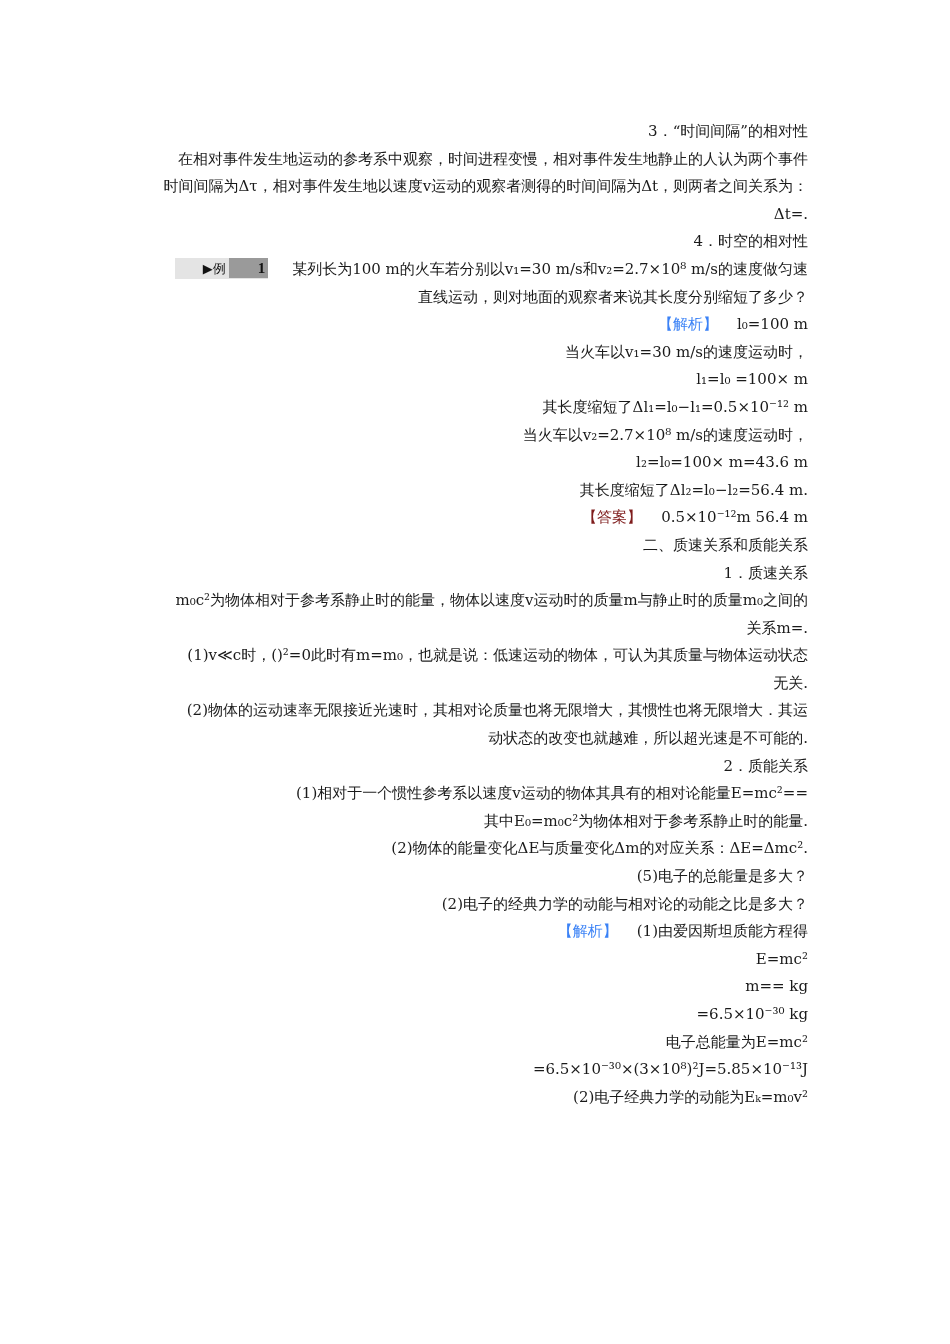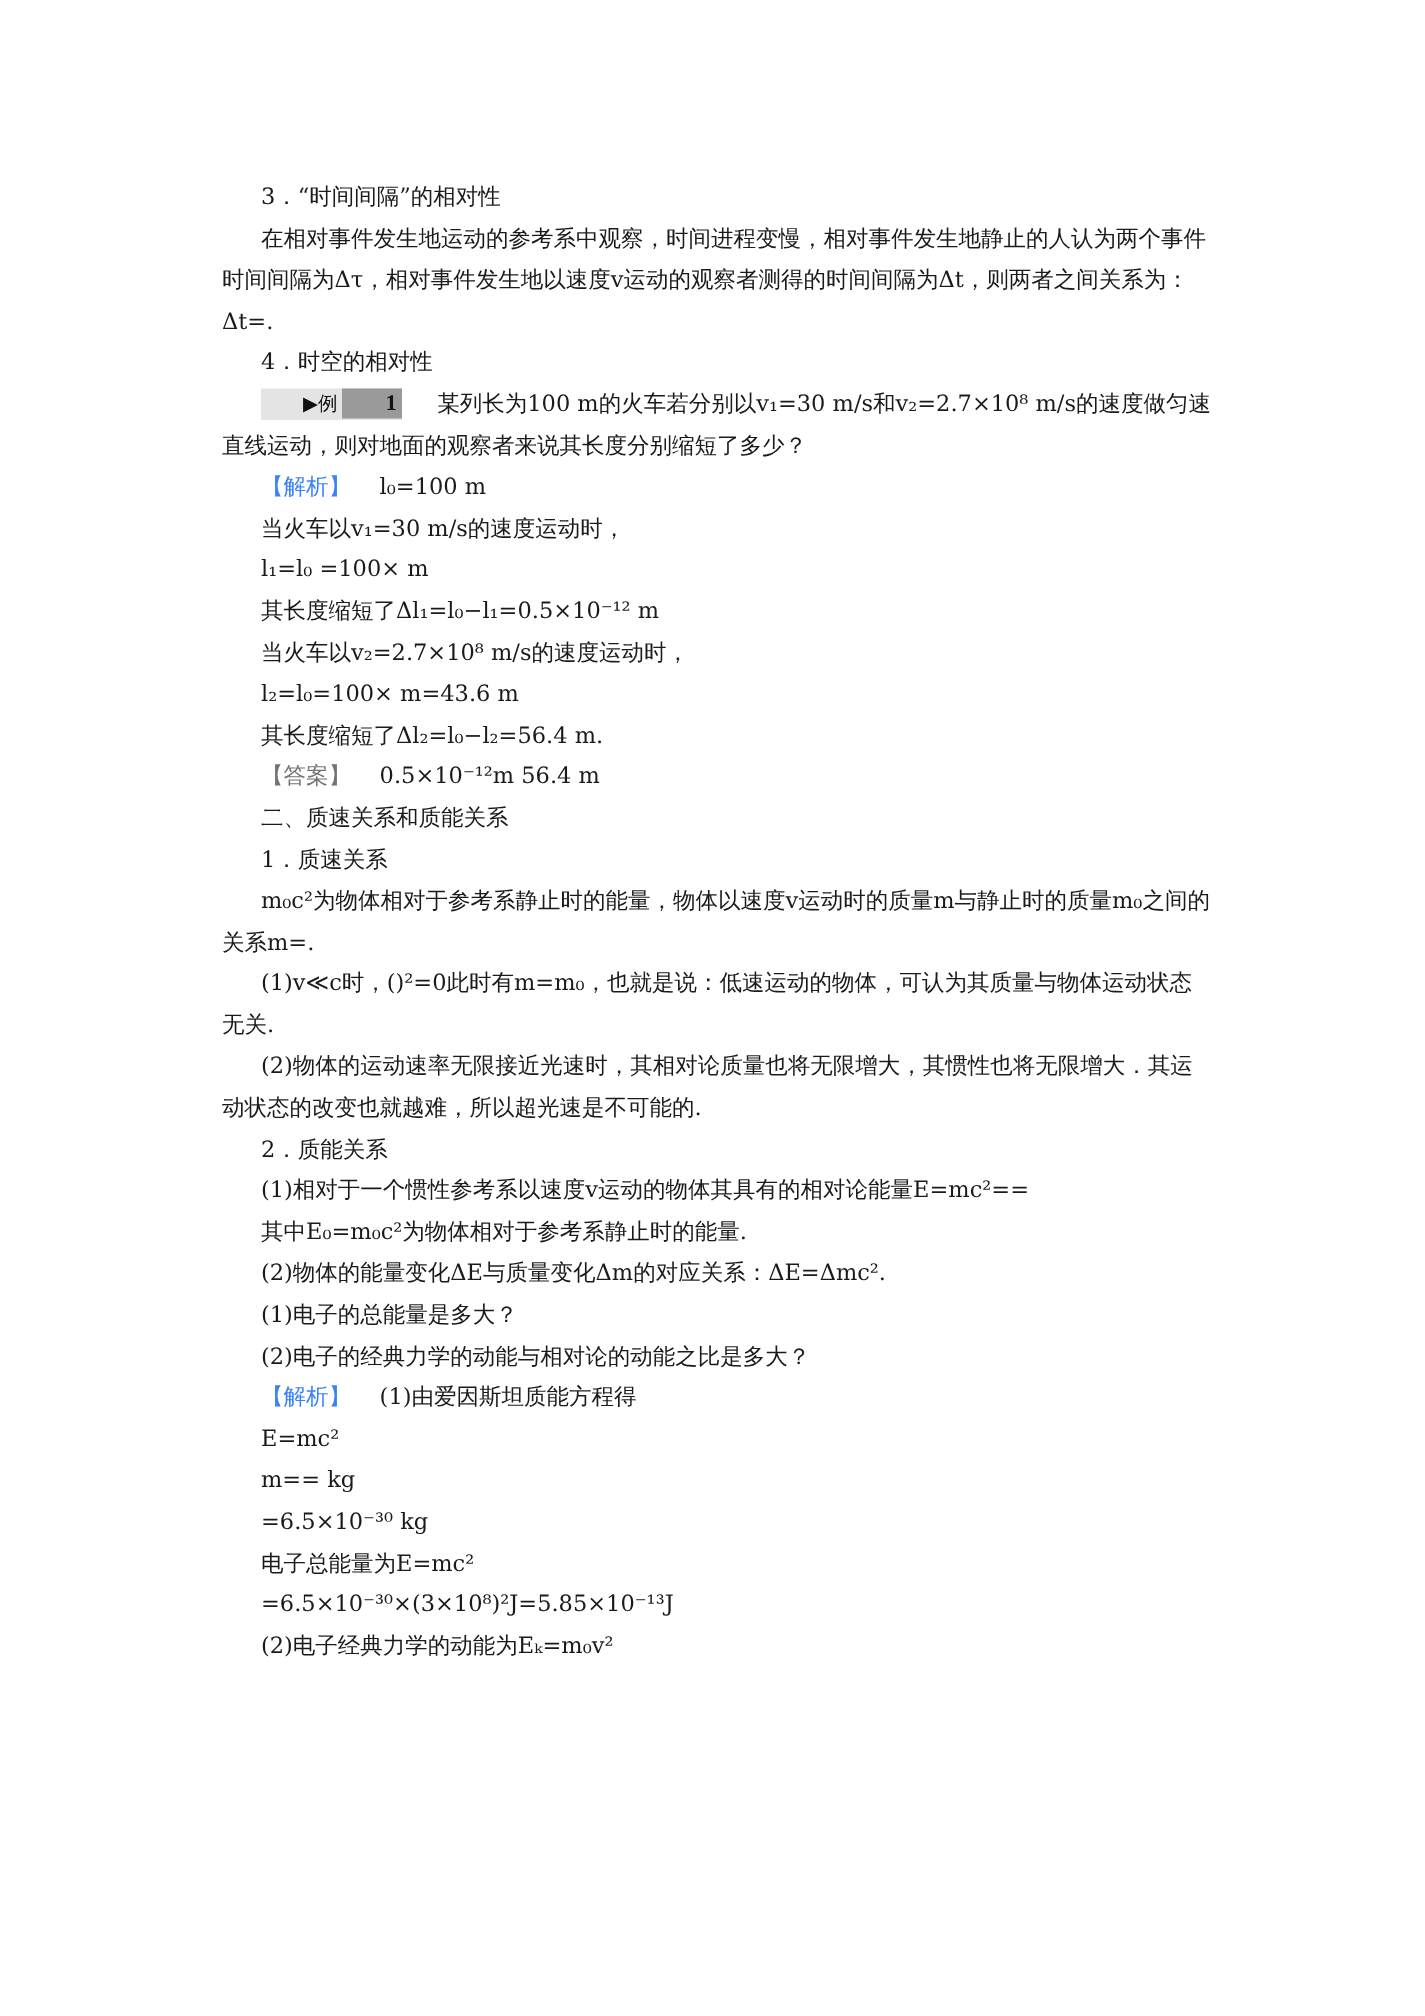--- a/index.html
+++ b/index.html
@@ -5,24 +5,24 @@
   html, body { margin: 0; padding: 0; background: #ffffff; }
   body {
     width: 950px; height: 1344px; position: relative; overflow: hidden;
     font-family: "DejaVu Serif", "Liberation Serif", serif;
     color: #1a1a1a;
   }
   .page {
     position: absolute; left: 148px; top: 118px; width: 660px;
     font-size: 15px; line-height: 27.6px;
   }
-  .p { margin: 0; white-space: nowrap; }
+  .p { margin: 0; white-space: nowrap; text-align: right; }
   .indent { padding-left: 26px; }
   .wrap { white-space: normal; text-indent: 26px; }
-  .badge-red { color: #737373; }
+  .badge-red { color: #7f1d1d; }
   .badge-blue { color: #3b82f6; }
   .ex-tag {
     display: inline-block; background: #e4e4e4; color: #111;
     font-family: "DejaVu Sans", "Liberation Sans", sans-serif;
     font-size: 13px; line-height: 20px; padding: 0 0 0 2px; margin-right: 24px;
     vertical-align: 1px;
   }
   .ex-num {
     display: inline-block; background: #9a9a9a; color: #111;
     font-weight: bold; padding: 0 3px; margin-left: 3px;
@@ -58,21 +58,21 @@
   <p class="p indent">二、质速关系和质能关系</p>
   <p class="p indent">1．质速关系</p>
   <p class="p wrap">m₀c²为物体相对于参考系静止时的能量，物体以速度v运动时的质量m与静止时的质量m₀之间的关系m=.</p>
   <p class="p wrap">(1)v≪c时，()²=0此时有m=m₀，也就是说：低速运动的物体，可认为其质量与物体运动状态无关.</p>
   <p class="p wrap">(2)物体的运动速率无限接近光速时，其相对论质量也将无限增大，其惯性也将无限增大．其运动状态的改变也就越难，所以超光速是不可能的.</p>
   <p class="p indent">2．质能关系</p>
   <p class="p indent">(1)相对于一个惯性参考系以速度v运动的物体其具有的相对论能量E=mc²==</p>
   <p class="p indent">其中E₀=m₀c²为物体相对于参考系静止时的能量.</p>
   <p class="p indent">(2)物体的能量变化ΔE与质量变化Δm的对应关系：ΔE=Δmc².</p>
 
-  <p class="p indent">(1)电子的总能量是多大？</p>
+  <p class="p indent">(5)电子的总能量是多大？</p>
   <p class="p indent">(2)电子的经典力学的动能与相对论的动能之比是多大？</p>
   <p class="p indent">
     <span class="badge-blue">【解析】</span>&nbsp;&nbsp;&nbsp;
     <span>(1)由爱因斯坦质能方程得</span>
   </p>
   <p class="p indent">E=mc²</p>
   <p class="p indent">m== kg</p>
   <p class="p indent">=6.5×10⁻³⁰ kg</p>
   <p class="p indent">电子总能量为E=mc²</p>
   <p class="p indent">=6.5×10⁻³⁰×(3×10⁸)²J=5.85×10⁻¹³J</p>

